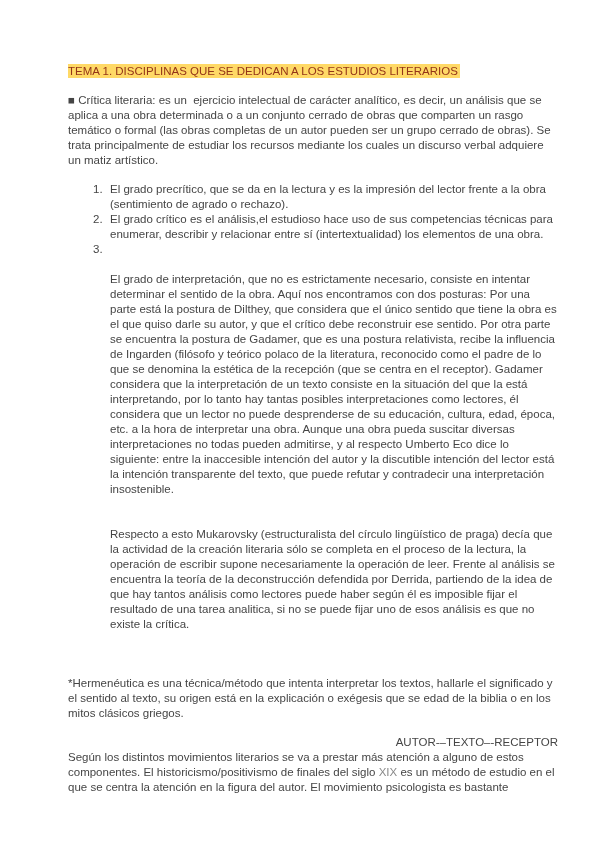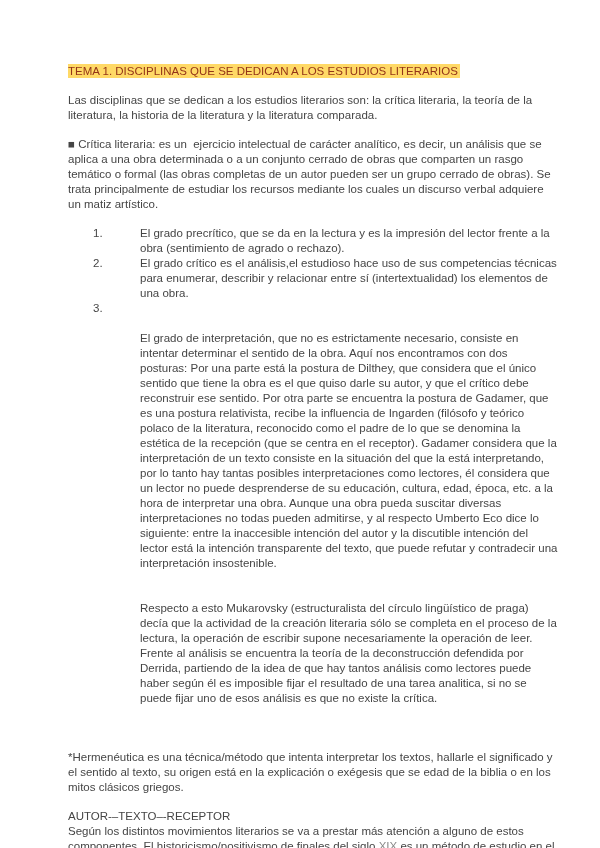--- a/index.html
+++ b/index.html
@@ -26,37 +26,36 @@
     white-space: pre-wrap;
   }
   .no-gap { margin-bottom: 0; }
   .list { margin: 0 0 14px 0; }
   .list-item { display: flex; align-items: flex-start; }
   .list-num {
     flex: 0 0 17px;
     margin-left: 25px;
     text-align: left;
   }
-  .list-text { flex: 1 1 auto; white-space: pre-wrap; margin-left: 30px; }
+  .list-text { flex: 1 1 auto; white-space: pre-wrap; }
   .bold { font-weight: normal; }
   .roman-gray { color: #8a8a8a; }
-  .centered-line { text-align: left; margin: 0; white-space: pre-wrap; }
+  .centered-line { text-align: right; margin: 0; white-space: pre-wrap; }
   .footnote { margin: 0 0 14px 0; white-space: pre-wrap; }
   .final-par { margin: 0; white-space: pre-wrap; }
 </style>
 </head>
 <body>
 
 <div class="page">
 
   <div class="title-wrap">
     <span class="doc-title">TEMA 1. DISCIPLINAS QUE SE DEDICAN A LOS ESTUDIOS LITERARIOS</span>
   </div>
 
-  <p class="block">Las disciplinas que se dedican a los estudios literarios son: la crítica literaria, la teoría de la literatura, la historia de la literatura y la literatura comparada.</p>
 
   <p class="block"><span>■</span><span> Crítica literaria: es un  ejercicio intelectual de carácter analítico, es decir, un </span><span class="bold">análisis</span><span> que se aplica a una obra determinada o a un conjunto cerrado de obras que comparten un rasgo temático o formal (las obras completas de un autor pueden ser un grupo cerrado de obras). Se trata principalmente de estudiar los recursos mediante los cuales un discurso verbal adquiere un matiz artístico.</span></p>
 
 
   <div class="list">
 
     <div class="list-item">
       <span class="list-num">1.</span>
       <span class="list-text">El grado precrítico, que se da en la lectura y es la impresión del lector frente a la obra (sentimiento de agrado o rechazo).</span>
     </div>

